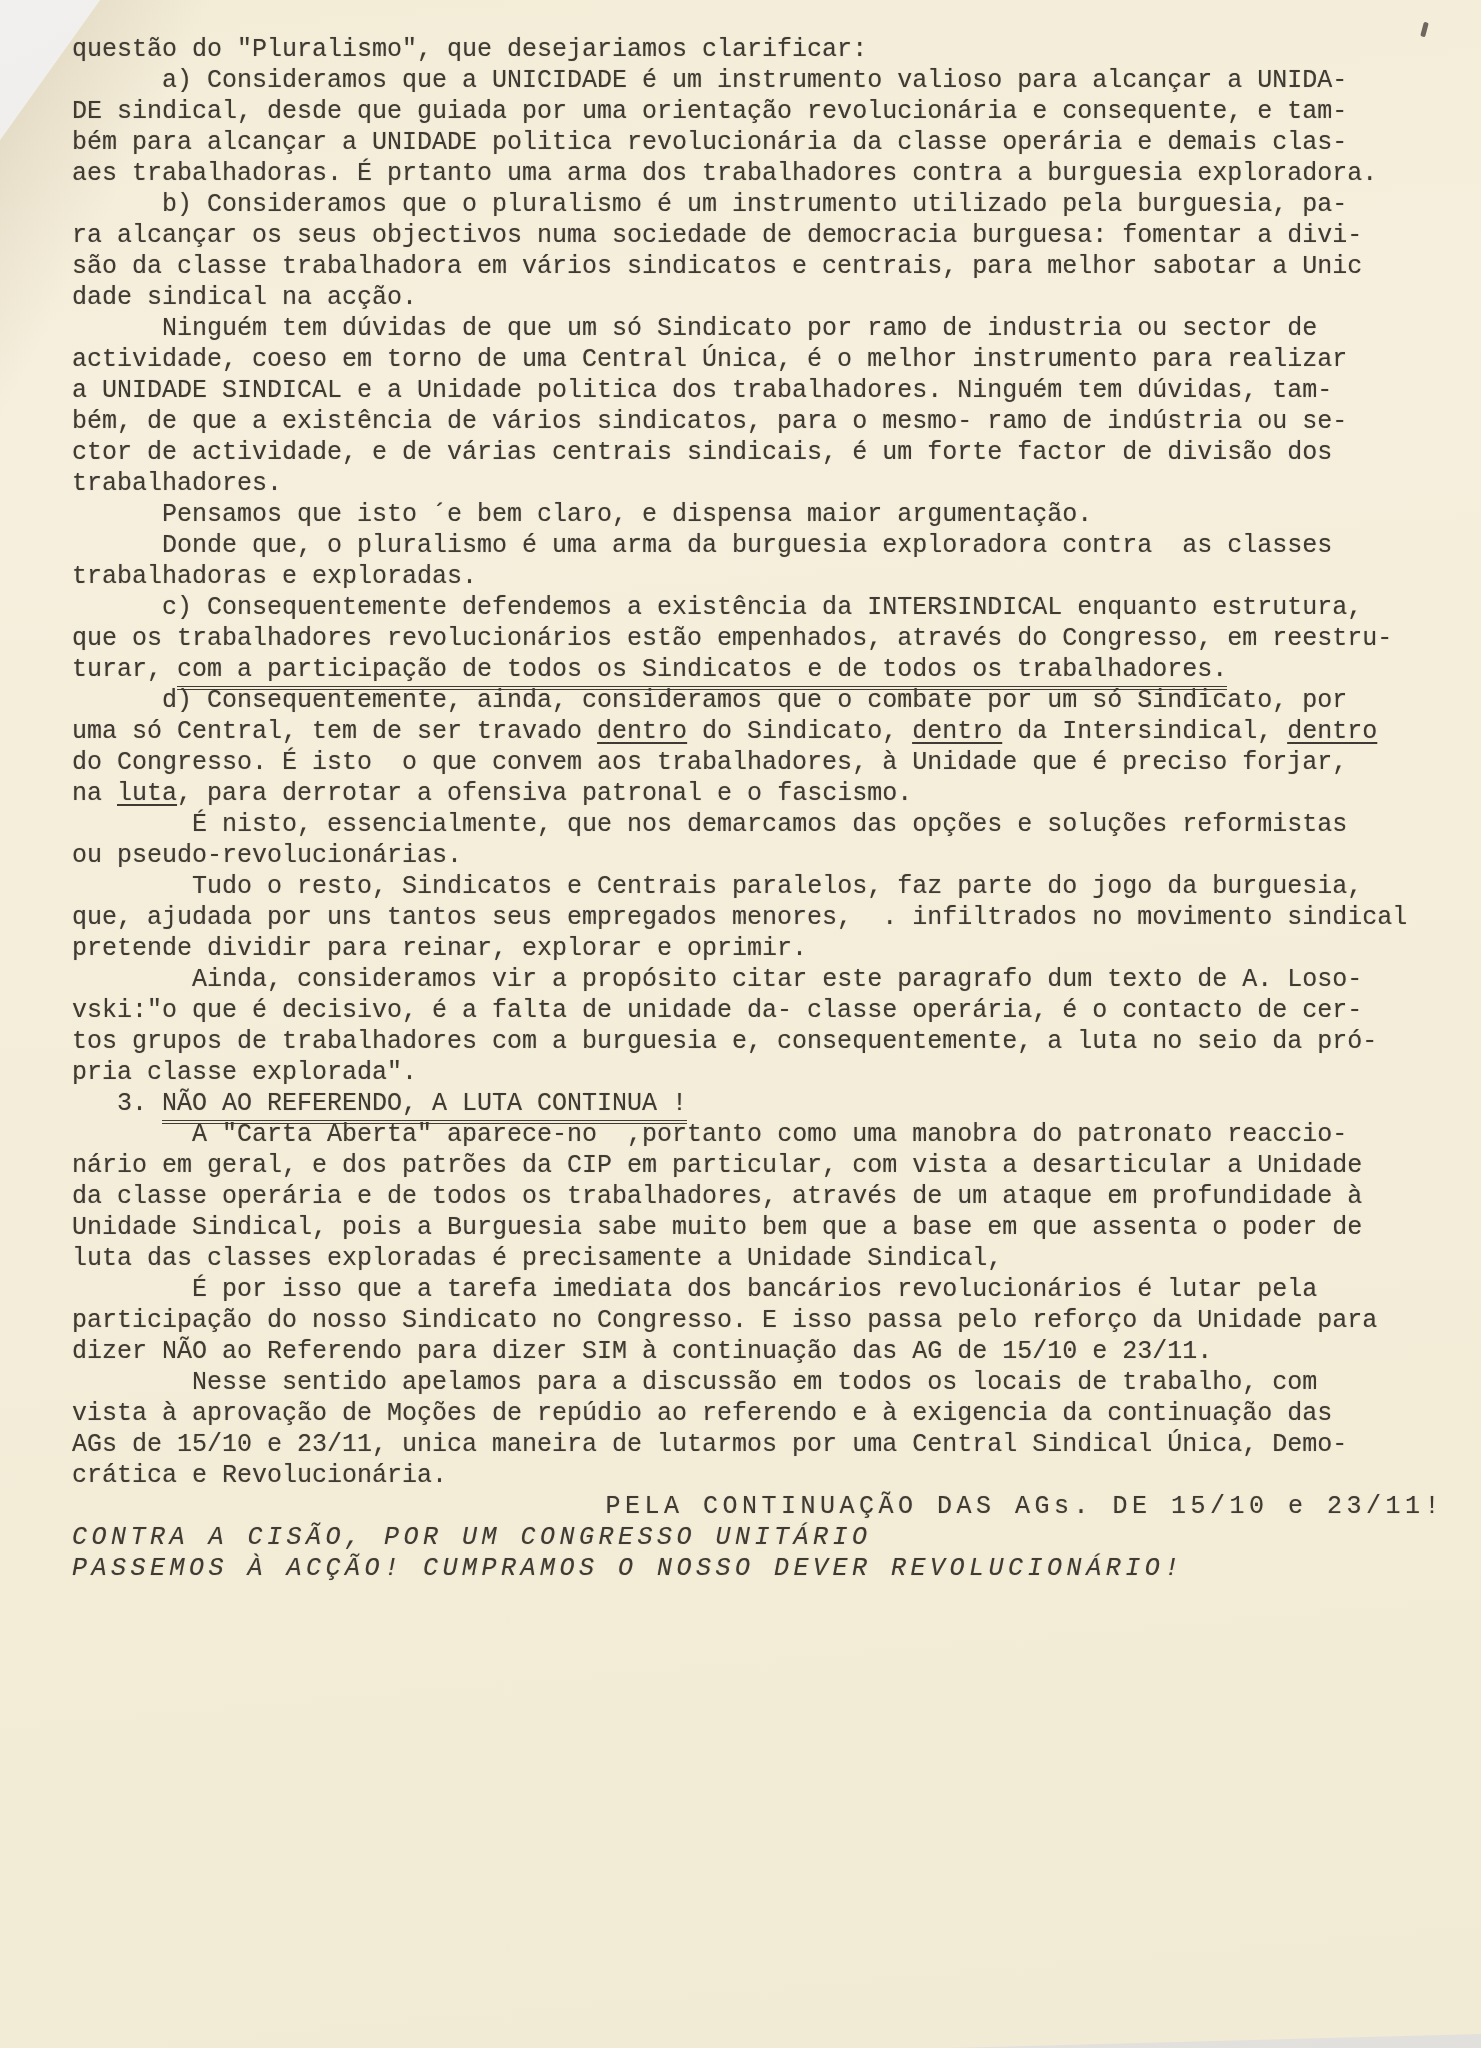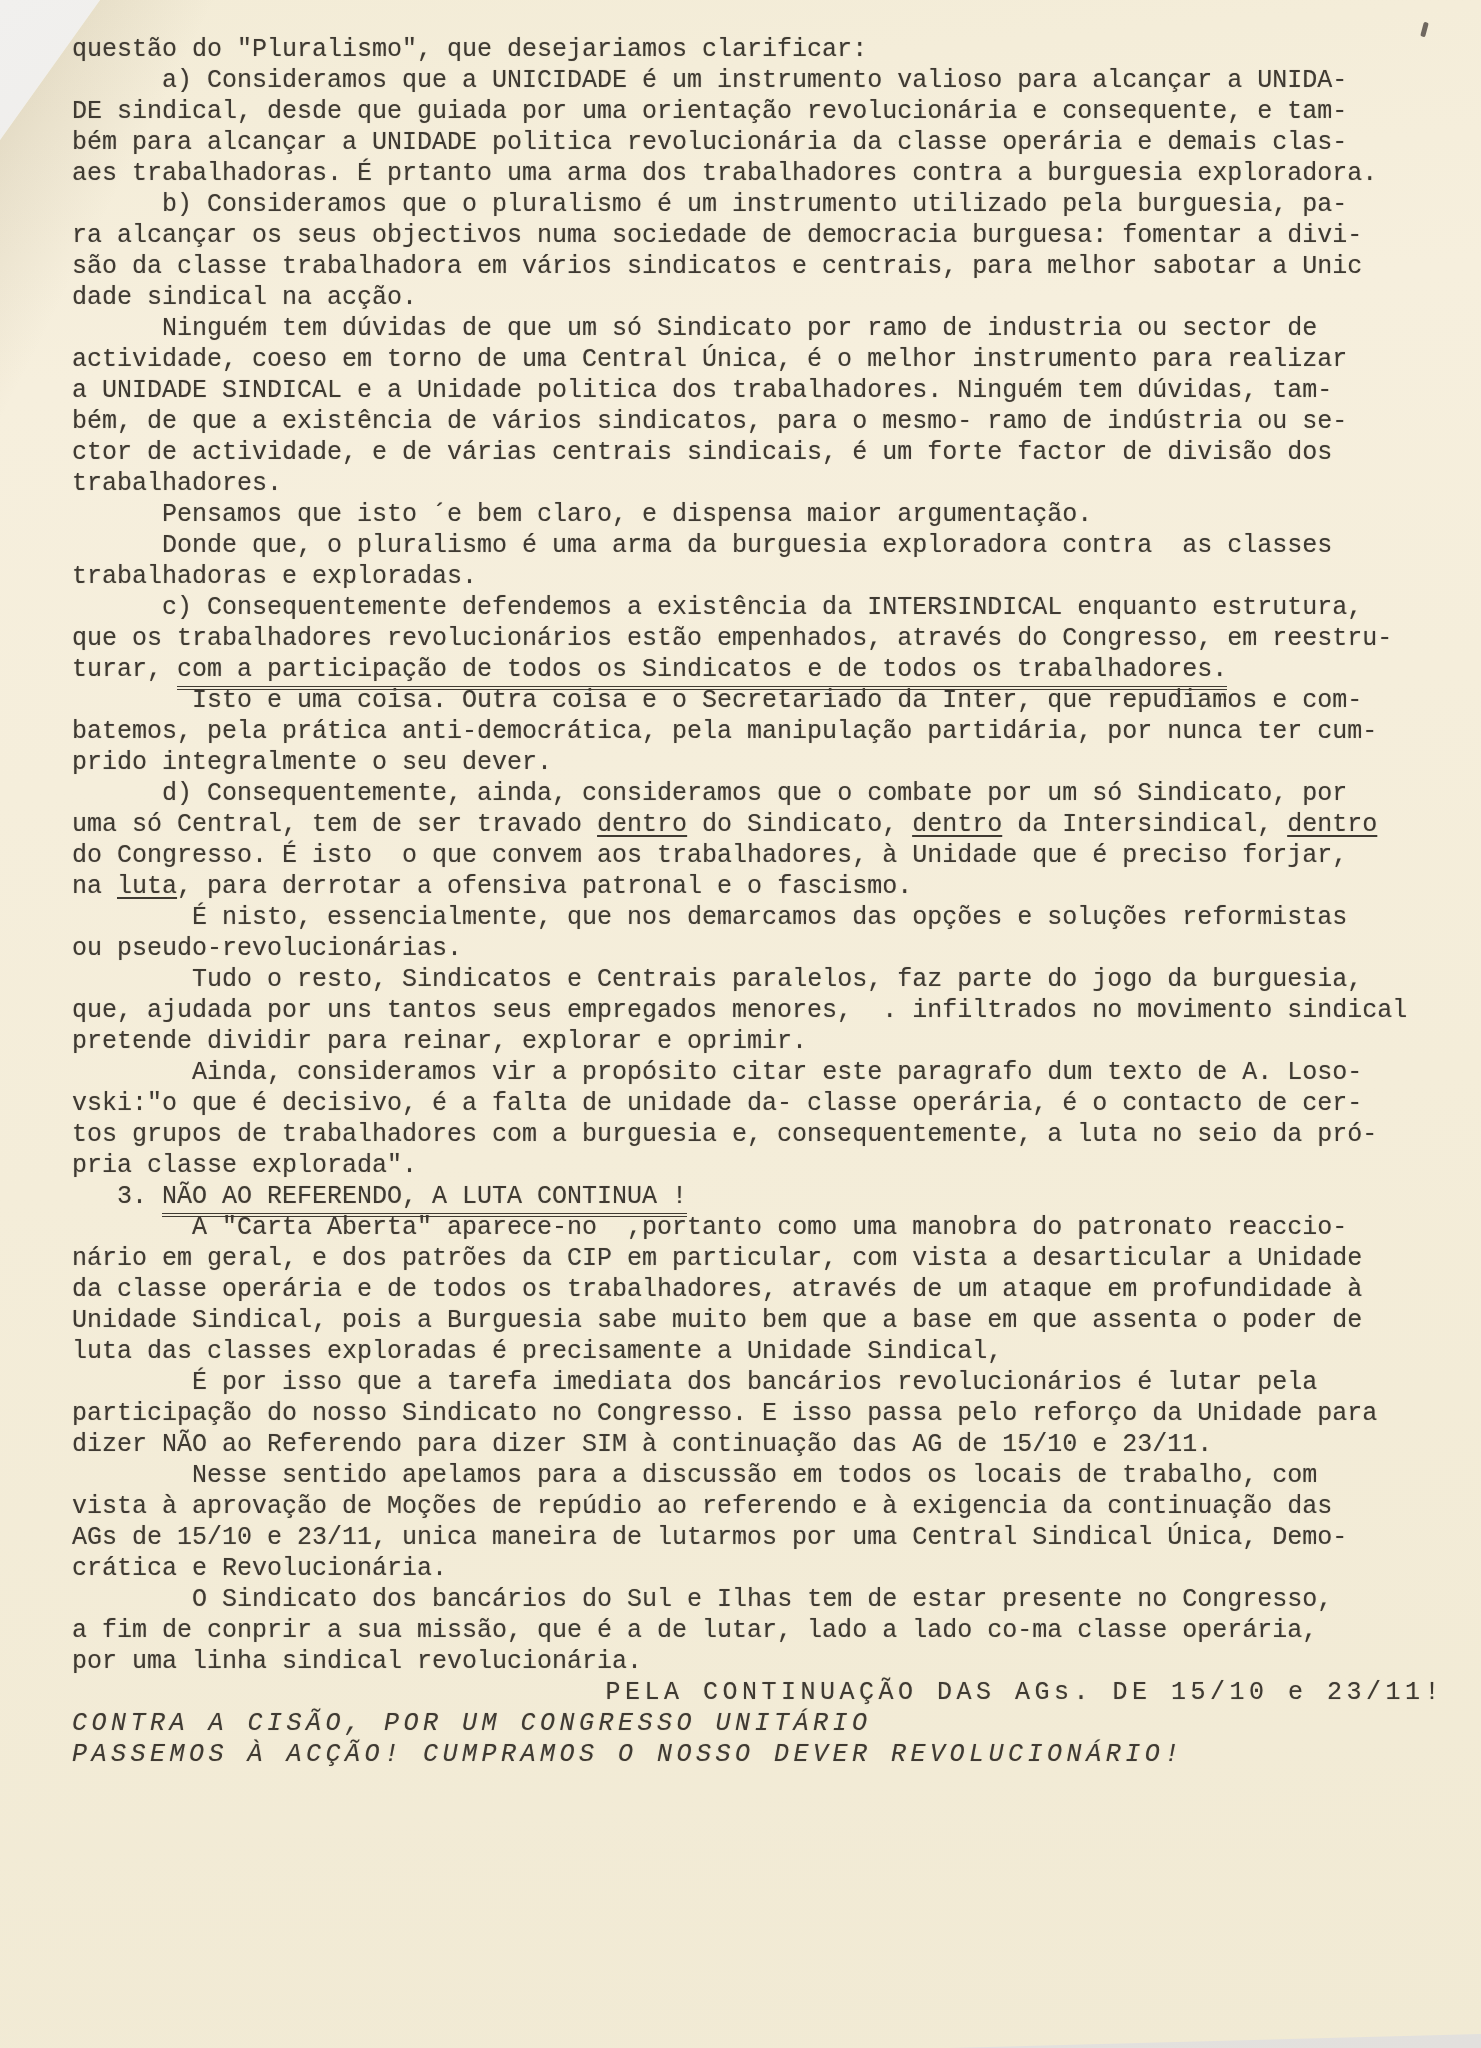--- a/index.html
+++ b/index.html
@@ -71,23 +71,20 @@
 a UNIDADE SINDICAL e a Unidade politica dos trabalhadores. Ninguém tem dúvidas, tam-
 bém, de que a existência de vários sindicatos, para o mesmo- ramo de indústria ou se-
 ctor de actividade, e de várias centrais sindicais, é um forte factor de divisão dos
 trabalhadores.</p>
       <p class="para">      Pensamos que isto ´e bem claro, e dispensa maior argumentação.</p>
       <p class="para">      Donde que, o pluralismo é uma arma da burguesia exploradora contra  as classes
 trabalhadoras e exploradas.</p>
       <p class="para"><span>      c) Consequentemente defendemos a existência da INTERSINDICAL enquanto estrutura,
 que os trabalhadores revolucionários estão empenhados, através do Congresso, em reestru-
 turar, </span><span class="u2">com a participação de todos os Sindicatos e de todos os trabalhadores.</span></p>
-      <p class="para">        Isto e uma coisa. Outra coisa e o Secretariado da Inter, que repudiamos e com-
-batemos, pela prática anti-democrática, pela manipulação partidária, por nunca ter cum-
-prido integralmente o seu dever.</p>
       <p class="para"><span>      d) Consequentemente, ainda, consideramos que o combate por um só Sindicato, por
 uma só Central, tem de ser travado </span><span class="u">dentro</span><span> do Sindicato, </span><span class="u">dentro</span><span> da Intersindical, </span><span class="u">dentro</span><span>
 do Congresso. É isto  o que convem aos trabalhadores, à Unidade que é preciso forjar,
 na </span><span class="u">luta</span><span>, para derrotar a ofensiva patronal e o fascismo.</span></p>
       <p class="para">        É nisto, essencialmente, que nos demarcamos das opções e soluções reformistas
 ou pseudo-revolucionárias.</p>
       <p class="para">        Tudo o resto, Sindicatos e Centrais paralelos, faz parte do jogo da burguesia,
 que, ajudada por uns tantos seus empregados menores,  . infiltrados no movimento sindical
 pretende dividir para reinar, explorar e oprimir.</p>
       <p class="para">        Ainda, consideramos vir a propósito citar este paragrafo dum texto de A. Loso-
@@ -102,22 +99,19 @@
 da classe operária e de todos os trabalhadores, através de um ataque em profundidade à
 Unidade Sindical, pois a Burguesia sabe muito bem que a base em que assenta o poder de
 luta das classes exploradas é precisamente a Unidade Sindical,</p>
       <p class="para">        É por isso que a tarefa imediata dos bancários revolucionários é lutar pela
 participação do nosso Sindicato no Congresso. E isso passa pelo reforço da Unidade para
 dizer NÃO ao Referendo para dizer SIM à continuação das AG de 15/10 e 23/11.</p>
       <p class="para">        Nesse sentido apelamos para a discussão em todos os locais de trabalho, com
 vista à aprovação de Moções de repúdio ao referendo e à exigencia da continuação das
 AGs de 15/10 e 23/11, unica maneira de lutarmos por uma Central Sindical Única, Demo-
 crática e Revolucionária.</p>
-      <p class="para">        O Sindicato dos bancários do Sul e Ilhas tem de estar presente no Congresso,
-a fim de conprir a sua missão, que é a de lutar, lado a lado co-ma classe operária,
-por uma linha sindical revolucionária.</p>
 
       <p class="para slogan s2">PELA CONTINUAÇÃO DAS AGs. DE 15/10 e 23/11!</p>
       <p class="para slogan s3">CONTRA A CISÃO, POR UM CONGRESSO UNITÁRIO</p>
       <p class="para slogan s4">PASSEMOS À ACÇÃO! CUMPRAMOS O NOSSO DEVER REVOLUCIONÁRIO!</p>
     </main>
   </div>
 </div>
 
 </body></html>

